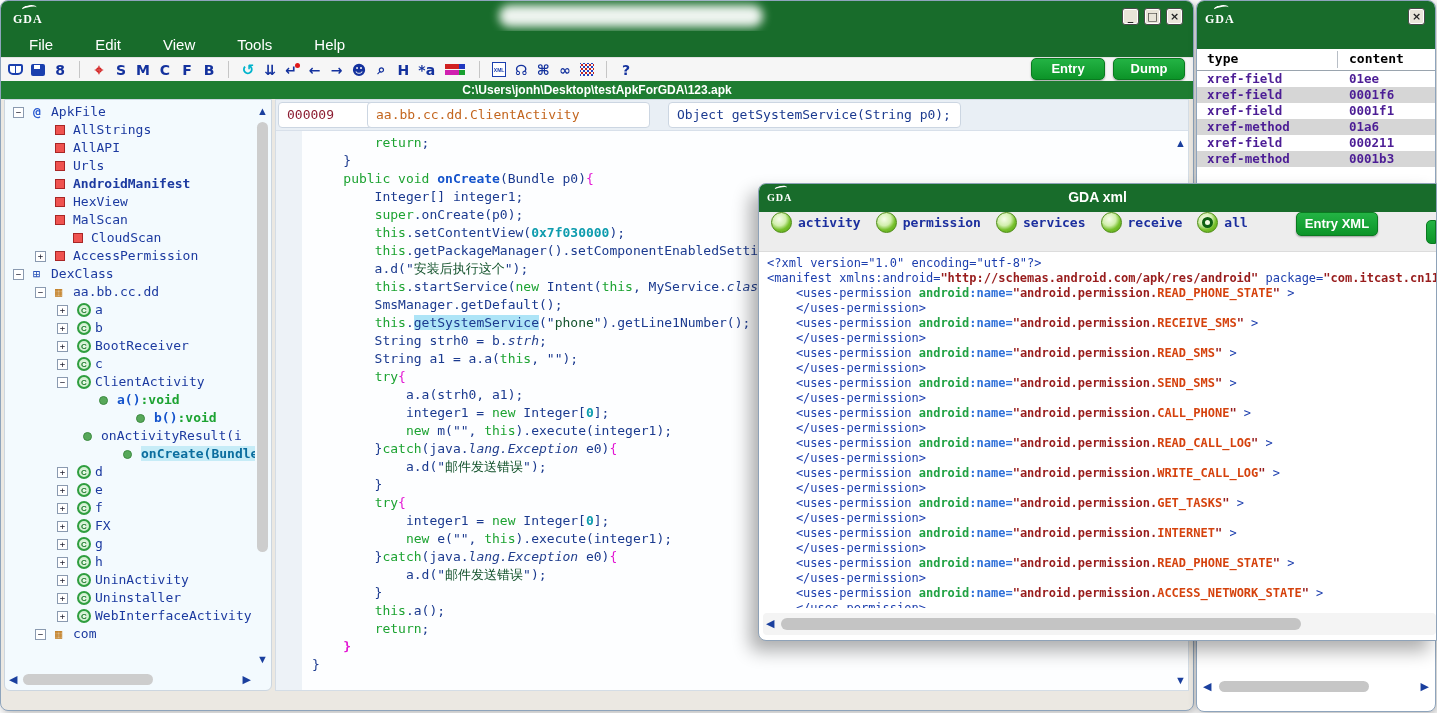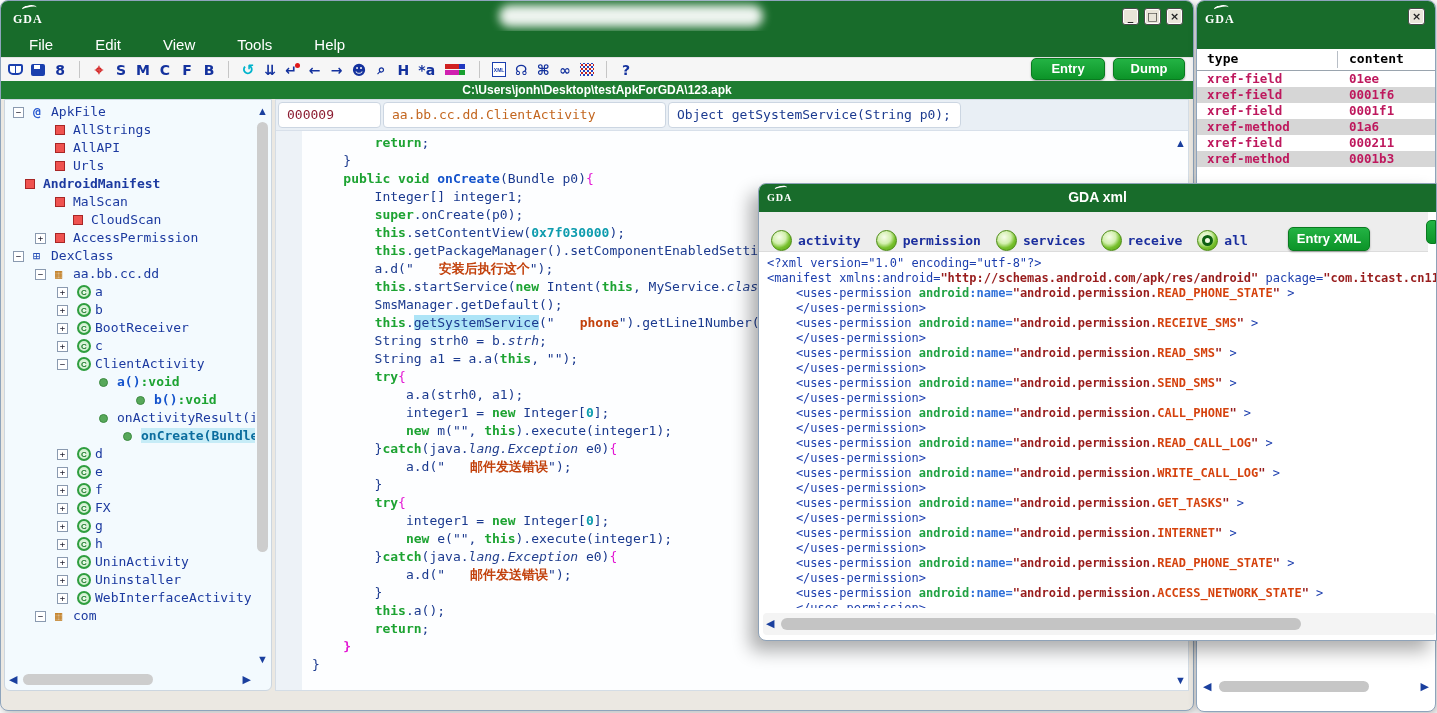--- a/index.html
+++ b/index.html
@@ -98,72 +98,72 @@
 
   
   .code-panel { position:absolute; left:274px; top:0; width:914px; height:592px;
     background:#fdfeff; border:1px solid #d4dde6; }
   .code-header { position:absolute; top:0; left:0; right:0; height:31px;
     background:#e9eff5; border-bottom:1px solid #d8e0ea; }
   .chcell { position:absolute; top:2px; height:26px; background:#fff; border:1px solid #ccd6e2;
     border-radius:4px; font:13px "DejaVu Sans Mono", monospace; line-height:24px;
     padding-left:8px; overflow:hidden; white-space:nowrap; }
   .ch1 { left:2px;   width:103px; color:#8c1d32; }
-  .ch2 { left:107px; width:283px; color:#c3661f; }
+  .ch2 { left:91px; width:283px; color:#c3661f; }
   .ch3 { left:392px; width:293px; color:#1b3a8f; }
   .code-body { position:absolute; top:31px; left:0; right:14px; bottom:0; overflow:hidden; }
   .gutter { position:absolute; left:0; top:0; bottom:0; width:26px; background:#edf2f7; }
   #code-body { position:absolute; left:26px; top:3px; right:0; bottom:0;
     font:13px "DejaVu Sans Mono", monospace; line-height:18px; white-space:pre; padding-left:10px; }
   #code-body .sg-p  { color:#1b3a8f; }
-  #code-body .sg-k  { color:#1da332; font-weight:bold; }
+  #code-body .sg-k  { color:#1da332; font-weight:normal; }
   #code-body .sg-m  { color:#1453cc; font-weight:bold; }
   #code-body .sg-b  { color:#e318d4; }
   #code-body .sg-b2 { color:#e318d4; font-weight:bold; }
-  #code-body .sg-sb { color:#c2410c; font-weight:bold;margin-left:25px; }
+  #code-body .sg-sb { color:#14532d; font-weight:normal; }
   #code-body .sg-n  { color:#0e9cae; font-weight:bold; }
   #code-body .sg-i  { color:#24418f; font-style:italic; }
   #code-body .sg-hl { color:#1b3a8f; background:#ade4f7; cursor:pointer; }
   .code-up   { position:absolute; right:2px; top:37px;  color:#1a3f9e; font-size:11px; cursor:pointer; }
   .code-left { position:absolute; right:2px; top:410px; color:#1a3f9e; font-size:11px; cursor:pointer; }
   .code-down { position:absolute; right:2px; bottom:4px; color:#1a3f9e; font-size:11px; cursor:pointer; }
 
   
   .win-xref { position:absolute; left:1196px; top:0; width:240px; height:712px; background:#fff;
     border:1px solid #8ea4bc; border-radius:8px; box-shadow:2px 3px 10px rgba(0,0,0,.28); }
   .xref-head { position:absolute; top:0; left:0; right:0; height:48px; background:#186c2b;
     border-radius:7px 7px 0 0; }
   .xref-cols { position:absolute; top:48px; left:0; right:0; height:22px; background:#fff;
     border-bottom:1px solid #9aa4ae; font:bold 13px "DejaVu Sans Mono", monospace; color:#000; }
   .xref-cols .c1 { position:absolute; left:10px; top:2px; }
   .xref-cols .c2 { position:absolute; left:152px; top:2px; }
   .xref-cols .cdiv { position:absolute; left:140px; top:2px; bottom:2px; width:1px; background:#b8bec6; }
   #xref-rows { position:absolute; top:70px; left:0; right:0; }
   .xrow { position:relative; height:16px; font:bold 12.5px "DejaVu Sans Mono", monospace;
-    color:#be185d; line-height:16px; cursor:pointer; }
+    color:#4c1d95; line-height:16px; cursor:pointer; }
   .xrow.alt { background:#d6d6d6; }
   .xrow .c-type { position:absolute; left:10px; }
   .xrow .c-content { position:absolute; left:152px; }
   .xref-hsb { position:absolute; bottom:14px; left:4px; right:4px; height:20px; }
   .xref-hsb .larr { position:absolute; left:2px; top:3px; color:#1a3f9e; font-size:11px; cursor:pointer; }
   .xref-hsb .rarr { position:absolute; right:2px; top:3px; color:#1a3f9e; font-size:11px; cursor:pointer; }
   .xref-hthumb { position:absolute; left:18px; top:4px; width:150px; height:11px;
     background:#c6c6c6; border-radius:6px; cursor:pointer; }
 
   
   .win-xml { position:absolute; left:758px; top:183px; width:679px; height:458px; background:#fff;
     border:1px solid #8ea2b8; border-radius:8px 0 0 8px;
     box-shadow:-8px 10px 18px rgba(0,0,0,.32); }
   .xml-titlebar { position:absolute; top:0; left:0; right:0; height:28px; background:#186c2b;
     border-radius:7px 0 0 0; }
   .xml-title { position:absolute; left:0; right:0; top:5px; text-align:center; color:#fff;
     font:bold 14px "Liberation Sans", sans-serif; }
   .xml-logo { position:absolute; left:8px; top:0; transform:scale(.85); transform-origin:left top; }
-  .xml-tabs { position:absolute; top:28px; left:0; right:8px; height:40px; background:#ededed;
-    border-bottom:1px solid #dcdcdc; display:flex; align-items:flex-end; padding-left:12px; }
+  .xml-tabs { position:absolute; top:28px; left:0; right:0; height:40px; background:#ededed;
+    border-bottom:1px solid #dcdcdc; display:flex; align-items:flex-start; padding-left:12px; }
   .tab { display:flex; align-items:center; gap:6px; margin-right:15px; cursor:pointer; }
   .radio { width:21px; height:21px; border-radius:50%; position:relative; flex:none;
     background:radial-gradient(circle at 38% 32%, #f7fdea, #d2efae 38%, #77c02c 62%, #57a017);
     border:1px solid #4c8c14; }
   .radio.sel::after { content:""; position:absolute; inset:4px; border-radius:50%;
     border:3px solid #0e6012; background:#f4fbe4; }
   .tab-label { font:bold 13px "DejaVu Sans Mono", monospace; color:#1c2f9e; }
   .btn-openxml { position:static; margin-left:auto; margin-right:58px; width:82px; height:24px; line-height:22px; }
   .btn-partial { position:absolute; right:0; top:36px; width:10px; height:24px;
     background:linear-gradient(#23b344,#0c9428); border:1px solid #0a7a20; border-radius:5px 0 0 5px; }
@@ -263,24 +263,29 @@
           <div class="tree-row" style="padding-left: 30px;">
             <span class="exp-empty"></span>
             <span class="tic tic-sq"></span>
             <span><span class="sg-t">AllAPI</span></span>
           </div>
           <div class="tree-row" style="padding-left: 30px;">
             <span class="exp-empty"></span>
             <span class="tic tic-sq"></span>
             <span><span class="sg-t">Urls</span></span>
           </div>
-          <div class="tree-row" style="">
+          <div class="tree-row" style="padding-left: 30px;">
             <span class="exp-empty"></span>
             <span class="tic tic-sq"></span>
             <span><span class="sg-tb">AndroidManifest</span></span>
+          </div>
+          <div class="tree-row" style="padding-left: 30px;">
+            <span class="exp-empty"></span>
+            <span class="tic tic-sq"></span>
+            <span><span class="sg-t">HexView</span></span>
           </div>
           <div class="tree-row" style="padding-left: 30px;">
             <span class="exp-empty"></span>
             <span class="tic tic-sq"></span>
             <span><span class="sg-t">MalScan</span></span>
           </div>
           <div class="tree-row" style="padding-left: 48px;">
             <span class="exp-empty"></span>
             <span class="tic tic-sq"></span>
             <span><span class="sg-t">CloudScan</span></span>
@@ -328,21 +333,21 @@
           <div class="tree-row" style="padding-left: 74px;">
             <span class="exp-empty"></span>
             <span class="tic tic-dot"></span>
             <span><span class="sg-mb">a()</span><span class="sg-gb">:void</span></span>
           </div>
           <div class="tree-row" style="padding-left: 74px; margin-left: 37px;">
             <span class="exp-empty"></span>
             <span class="tic tic-dot"></span>
             <span><span class="sg-mb">b()</span><span class="sg-gb">:void</span></span>
           </div>
-          <div class="tree-row" style="padding-left: 74px;">
+          <div class="tree-row" style="padding-left: 58px;">
             <span class="exp-empty"></span>
             <span class="tic tic-dot"></span>
             <span><span class="sg-t">onActivityResult(i</span></span>
           </div>
           <div class="tree-row" style="padding-left: 98px;">
             <span class="exp-empty"></span>
             <span class="tic tic-dot"></span>
             <span><span class="sg-hlc">onCreate(Bundle):v</span></span>
           </div>
           <div class="tree-row" style="padding-left: 52px;">

